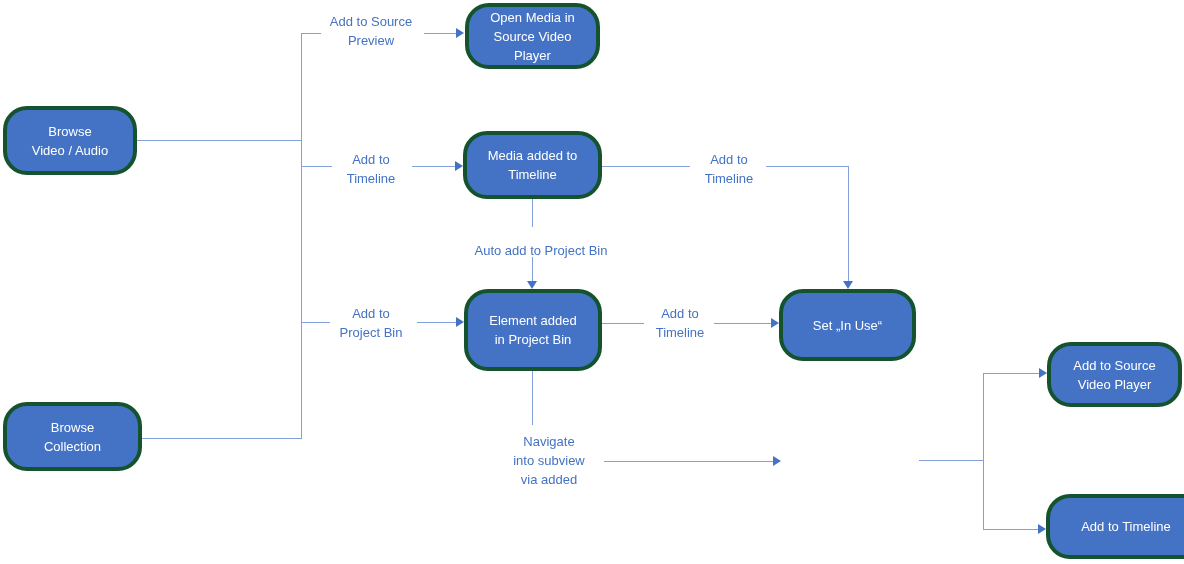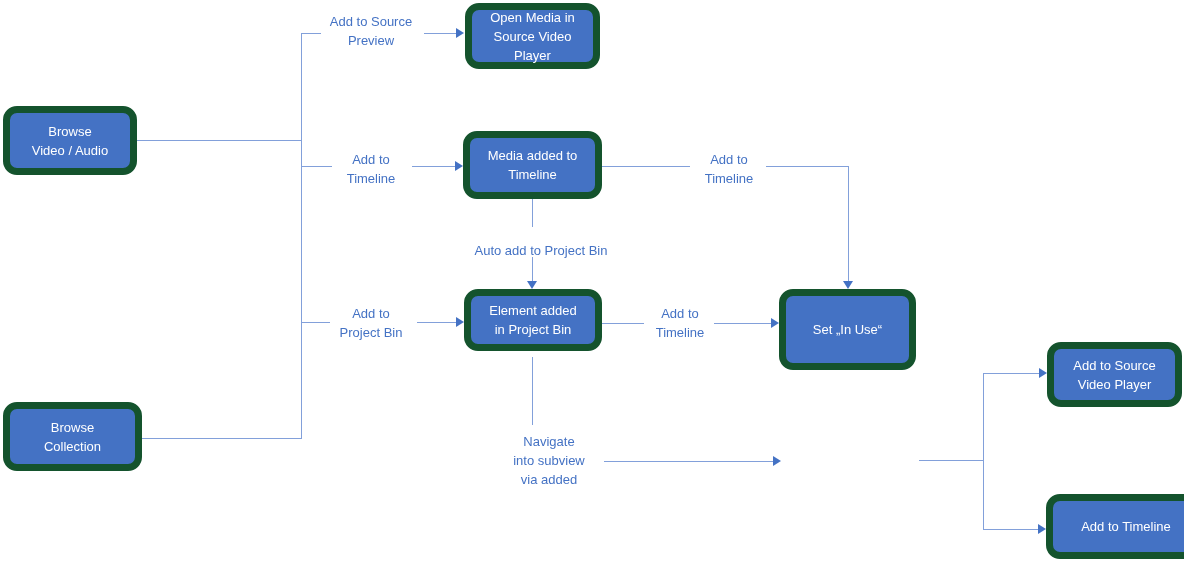--- a/index.html
+++ b/index.html
@@ -2,21 +2,21 @@
 <html><head>
 <meta charset="utf-8">
 <style>
   html,body { margin:0; padding:0; background:#ffffff; }
   #canvas {
     position:relative; width:1184px; height:564px; background:#ffffff;
     font-family:"Liberation Sans", sans-serif; overflow:hidden;
   }
   .node {
     position:absolute; box-sizing:border-box;
-    background:#4472C4; border:7px solid #14532d; border-radius:14px;
+    background:#4472C4; border:4px solid #14532d; border-radius:24px;
     color:#ffffff; font-size:13px; line-height:19px; text-align:center;
     display:flex; flex-direction:column; align-items:center; justify-content:center;
   }
   .elabel {
     position:absolute; color:#4472C4; font-size:13px; line-height:19px;
     text-align:center;
   }
   .ln { position:absolute; background:#82A0DA; }
   .ln.h { height:1px; }
   .ln.v { width:1px; }
@@ -90,26 +90,26 @@
     <div>Open Media in</div>
     <div>Source Video</div>
     <div>Player</div>
   </div>
 
   <div class="node" style="left:463px;top:131px;width:139px;height:68px">
     <div>Media added to</div>
     <div>Timeline</div>
   </div>
 
-  <div class="node" style="left:464px;top:289px;width:138px;height:62px">
+  <div class="node" style="left:464px;top:289px;width:138px;height:82px">
     <div>Element added</div>
     <div>in Project Bin</div>
   </div>
 
-  <div class="node" style="left:779px;top:289px;width:137px;height:81px">
+  <div class="node" style="left:779px;top:289px;width:137px;height:72px">
     <div>Set „In Use“</div>
   </div>
 
 
   <div class="node" style="left:1047px;top:342px;width:135px;height:65px">
     <div>Add to Source</div>
     <div>Video Player</div>
   </div>
 
   <div class="node" style="left:1046px;top:494px;width:160px;height:65px">

